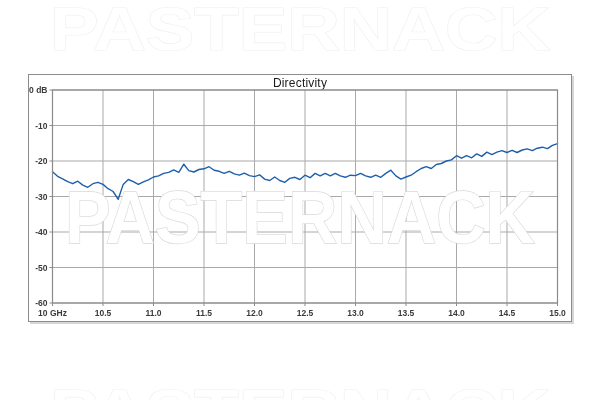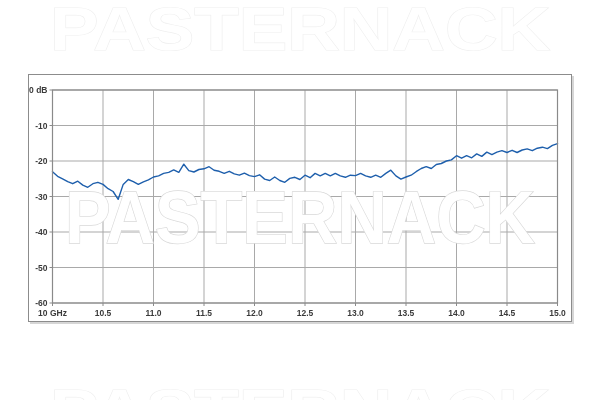--- a/index.html
+++ b/index.html
@@ -21,20 +21,21 @@
 </style>
 </head>
 <body>
 
 <svg id="bg-svg" viewBox="0 0 600 400">
   <text x="300" y="50" text-anchor="middle" textLength="500" lengthAdjust="spacingAndGlyphs" font-size="62" font-weight="bold" fill="#ffffff" stroke="#efefef" stroke-width="1.2" paint-order="stroke">PASTERNACK</text>
   <text x="300" y="432" text-anchor="middle" textLength="500" lengthAdjust="spacingAndGlyphs" font-size="62" font-weight="bold" fill="#ffffff" stroke="#efefef" stroke-width="1.2" paint-order="stroke">PASTERNACK</text>
 </svg>
 
 <div class="chart-box">
+  <div class="chart-title">Directivity</div>
   <svg id="plot" width="542" height="246" viewBox="0 0 542 246">
     <g id="g-grid">
         <line x1="23.5" y1="15" x2="23.5" y2="228" stroke="#a9a9a9" stroke-width="1"></line>
         <line x1="74" y1="15" x2="74" y2="228" stroke="#a9a9a9" stroke-width="1"></line>
         <line x1="124.5" y1="15" x2="124.5" y2="228" stroke="#a9a9a9" stroke-width="1"></line>
         <line x1="175" y1="15" x2="175" y2="228" stroke="#a9a9a9" stroke-width="1"></line>
         <line x1="225.5" y1="15" x2="225.5" y2="228" stroke="#a9a9a9" stroke-width="1"></line>
         <line x1="276" y1="15" x2="276" y2="228" stroke="#a9a9a9" stroke-width="1"></line>
         <line x1="326.5" y1="15" x2="326.5" y2="228" stroke="#a9a9a9" stroke-width="1"></line>
         <line x1="377" y1="15" x2="377" y2="228" stroke="#a9a9a9" stroke-width="1"></line>

